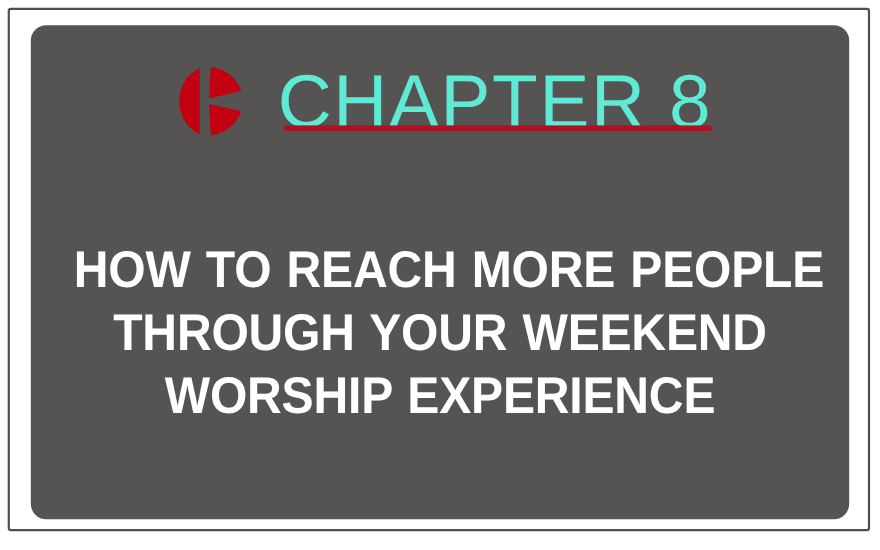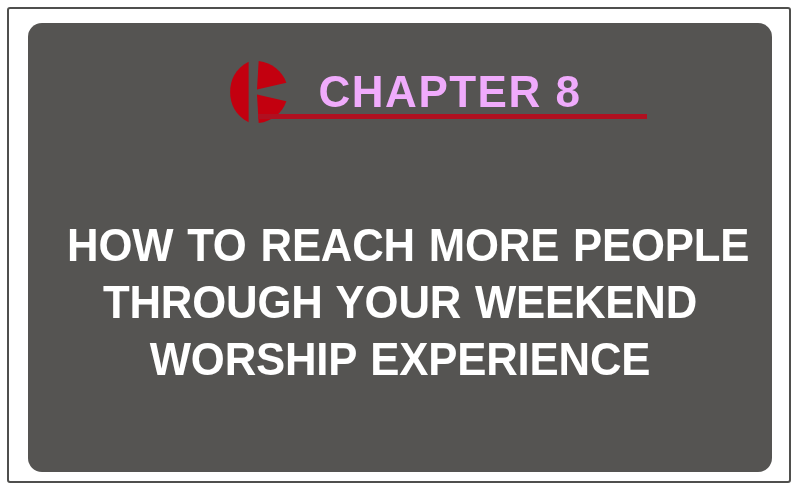--- a/index.html
+++ b/index.html
@@ -63,25 +63,25 @@
   #brand-logo {
     display: block;
     width: 84px;
     height: 84px;
     margin-right: 16px;
     flex: 0 0 auto;
   }
 
   #chapter-label {
     font-family: "Liberation Sans", sans-serif;
-    font-weight: bold;
-    font-size: 44px;
+    font-weight: normal;
+    font-size: 68px;
     line-height: 1;
     letter-spacing: 1.5px;
-    color: #f0abfc;
+    color: #5eead4;
     white-space: nowrap;
     position: relative;
     padding: 0 4px;
   }
 
   #chapter-strike {
     position: absolute;
     left: 230px;
     top: 91px;
     width: 389px;

